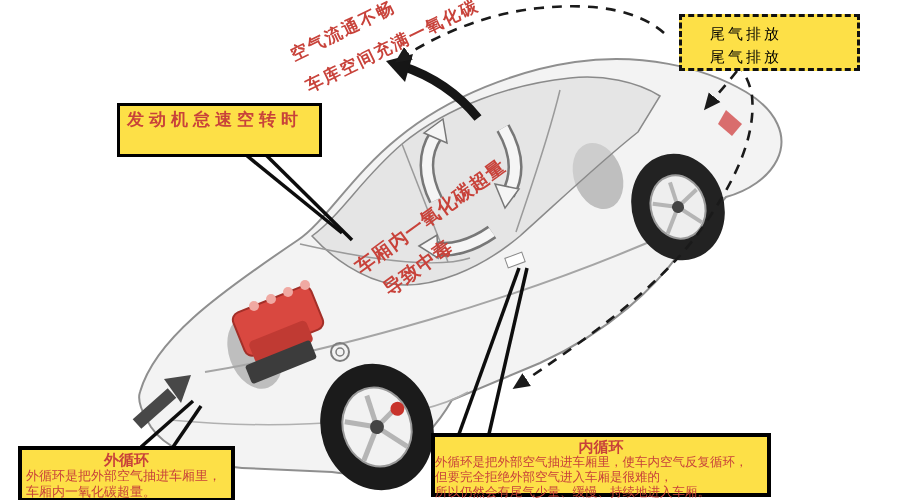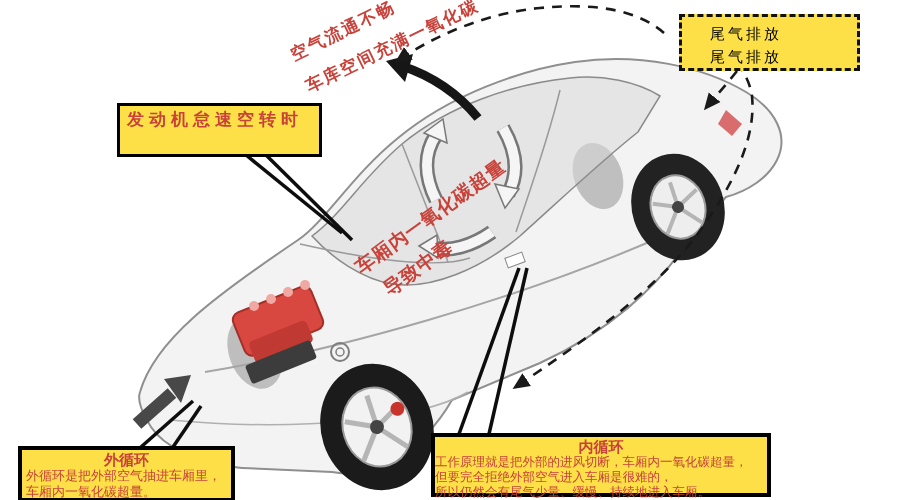--- a/index.html
+++ b/index.html
@@ -179,18 +179,18 @@
   </div>
 
   <div class="box outer-box" style="color:var(--label-red)">
     <div class="box-title">外循环</div>
     <div>外循环是把外部空气抽进车厢里，</div>
     <div>车厢内一氧化碳超量。</div>
   </div>
 
   <div class="box inner-box" style="color:var(--label-red)">
     <div class="box-title">内循环</div>
-    <div>工作原理就是把外部的进风切断，车厢内一氧化碳超量，</div>
+    <div>外循环是把外部空气抽进车厢里，使车内空气反复循环，</div>
     <div>但要完全拒绝外部空气进入车厢是很难的，</div>
     <div>所以仍然会有尾气少量、缓慢、持续地进入车厢。</div>
   </div>
 
 </div>
 
 </body></html>

